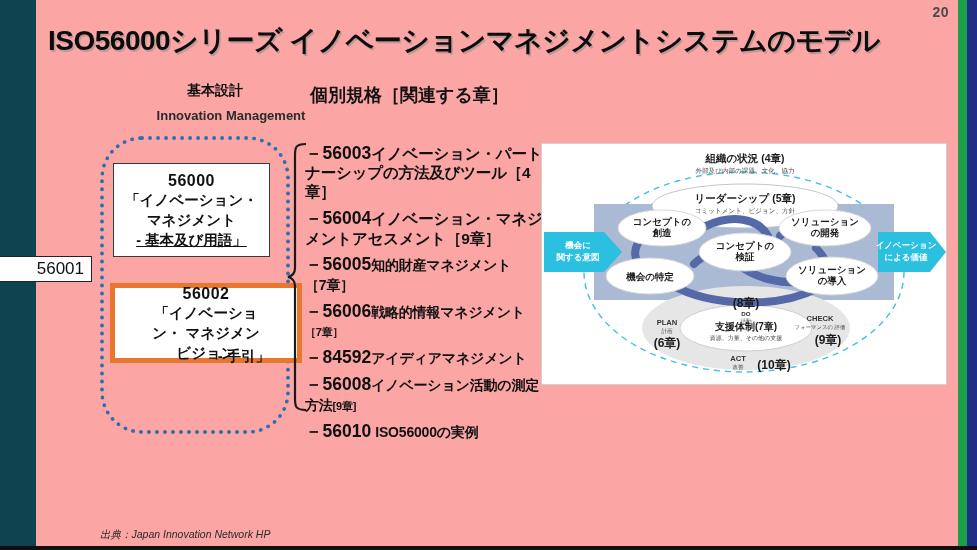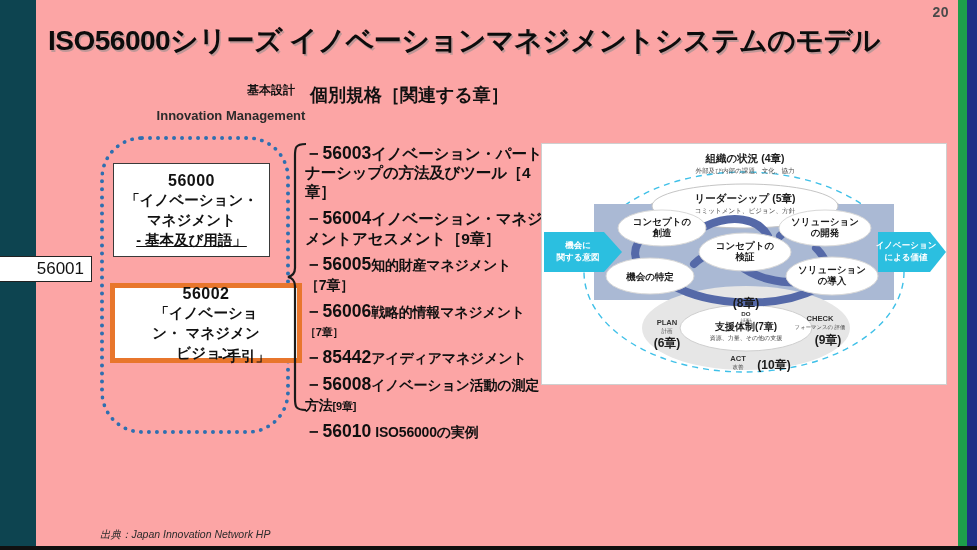--- a/index.html
+++ b/index.html
@@ -24,22 +24,22 @@
 
   
   .title{
     position:absolute;left:48px;top:22px;
     font-size:28px;font-weight:bold;color:#0c0c0c;
     letter-spacing:-0.5px;white-space:nowrap;
     text-shadow:1.5px 1.5px 0 rgba(140,140,140,.55);
   }
 
   
-  .hdr-basic{position:absolute;left:135px;top:82px;width:160px;text-align:right;
-    font-size:12px;font-weight:bold;color:#111;}
+  .hdr-basic{position:absolute;left:135px;top:82px;width:160px;text-align:center;
+    font-size:14px;font-weight:bold;color:#111;}
   .hdr-basic-en{position:absolute;left:136px;top:108px;width:190px;text-align:center;
     font-size:13px;color:#2b2b2b;font-weight:600;}
   .hdr-indiv{position:absolute;left:310px;top:83px;
     font-size:18px;font-weight:600;color:#111;white-space:nowrap;}
 
   
   .dotted-group{
     position:absolute;left:100px;top:136px;width:182px;height:290px;
     border:4px dotted #2e6fb0;border-radius:42px;
   }
@@ -155,21 +155,21 @@
     </div>
     <div class="spec">
       <span class="code">－56005</span><span class="small">知的財産マネジメント</span><br>
       <span class="small">［7章］</span>
     </div>
     <div class="spec">
       <span class="code">－56006</span><span class="small">戦略的情報マネジメント</span><br>
       <span class="tiny">［7章］</span>
     </div>
     <div class="spec">
-      <span class="code">－85442</span><span class="small">アイディアマネジメント</span>
+      <span class="code">－84592</span><span class="small">アイディアマネジメント</span>
     </div>
     <div class="spec">
       <span class="code">－56008</span><span class="small">イノベーション活動の測定方法</span><span class="tiny">[9章]</span>
     </div>
     <div class="spec">
       <span class="code">－56010</span>&nbsp;<span class="small">ISO56000の実例</span>
     </div>
   </div>
 
   <div class="diagram">

